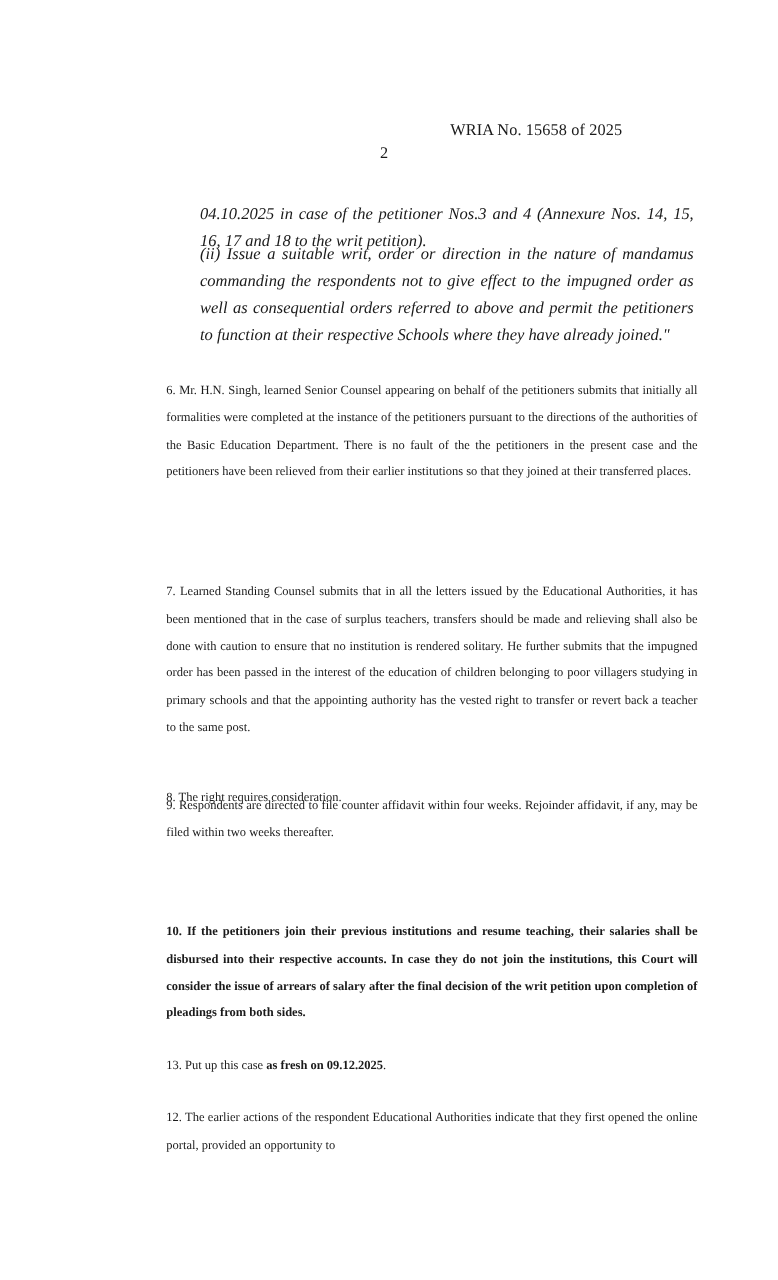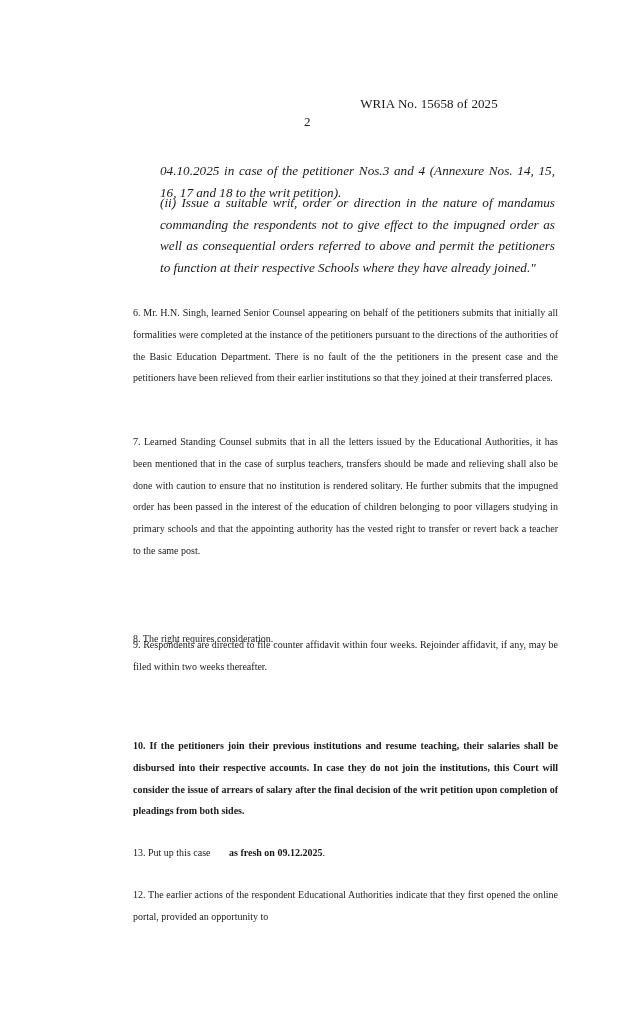--- a/index.html
+++ b/index.html
@@ -9,27 +9,27 @@
                 font-size: 13px; letter-spacing: 0.1px; }
   .page-num { position: absolute; top: 114px; left: 304px; font-size: 13px; }
   .quote { position: absolute; left: 160px; width: 395px; font-style: italic;
            font-size: 13.2px; line-height: 21.5px; text-align: justify; }
   .quote p { margin: 0; text-align: justify; }
   .q1 { top: 160px; }
   .q2 { top: 192px; }
   .para { position: absolute; left: 133px; width: 425px; font-size: 10px;
           line-height: 21.8px; text-align: justify; margin: 0; }
   .p6 { top: 302px; }
-  .p7 { top: 431px; }
+  .p7 { top: 463px; }
   .p8 { top: 628px; }
   .p9 { top: 634px; }
   .p10 { top: 735px; font-weight: bold; }
   .p11 { top: 842px; }
   .p12 { top: 884px; }
-  .bold { font-weight: bold; margin-left: 16px; }
+  .bold { font-weight: bold; }
 </style>
 </head>
 <body>
 
 <div class="header-ref">WRIA No. 15658 of 2025</div>
 <div class="page-num">2</div>
 
 <div class="quote q1">
   <p>04.10.2025 in case of the petitioner Nos.3 and 4 (Annexure Nos. 14, 15, 16, 17 and 18 to the writ petition).</p>
 </div>

